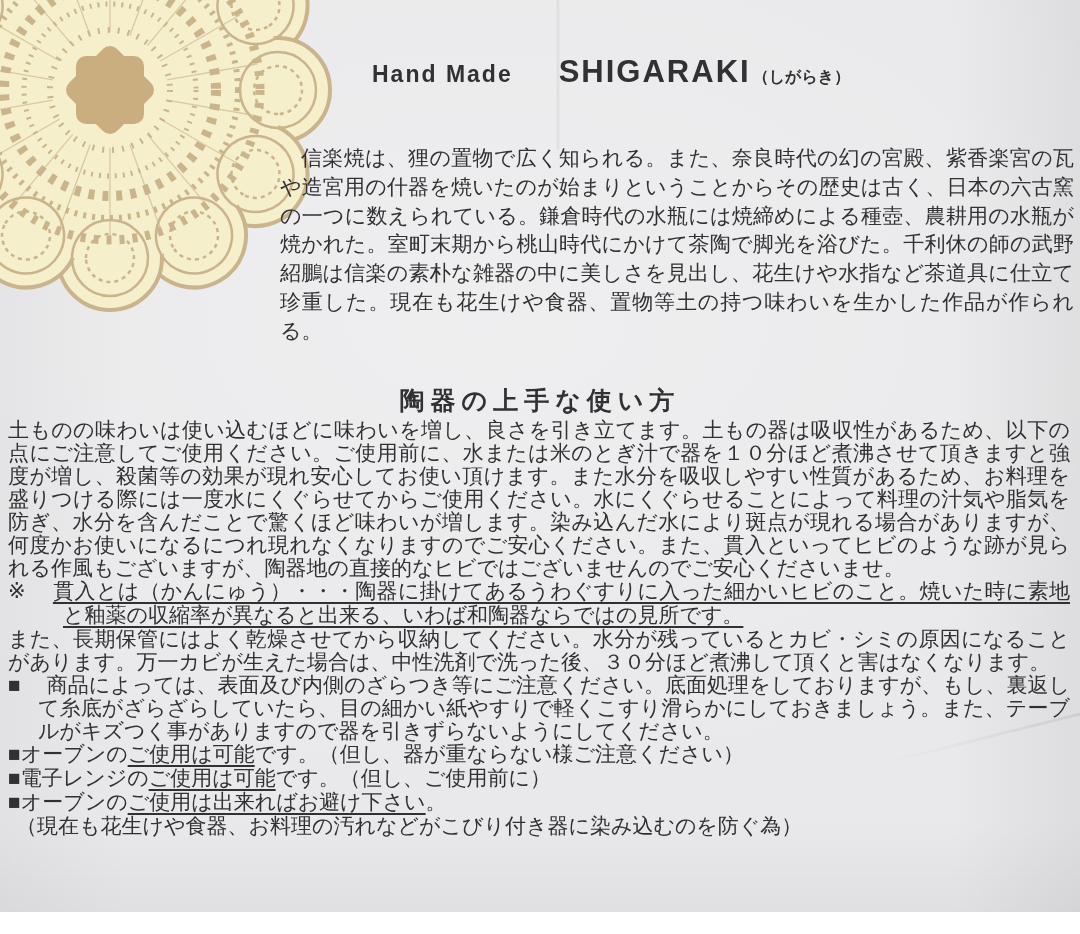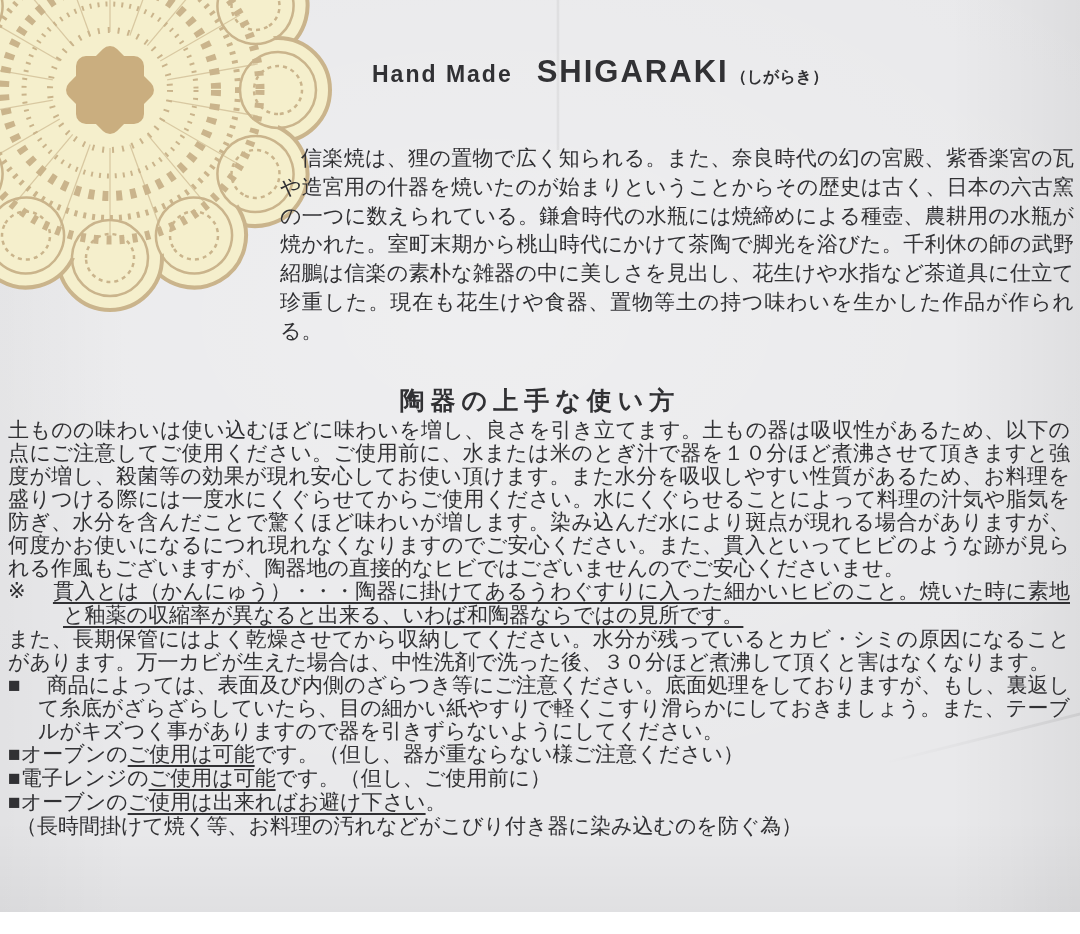--- a/index.html
+++ b/index.html
@@ -41,21 +41,21 @@
   .ring1 { stroke-width:9;  stroke-dasharray:5 8; }
   .ring2 { stroke-width:6;  stroke-dasharray:3 6; }
   .ring3 { stroke-width:10; stroke-dasharray:6 8; }
   .ring4 { stroke-width:5;  stroke-dasharray:2 6; }
   .ring5 { stroke-width:6;  stroke-dasharray:2 8; }
   .spoke { stroke: var(--doily-line,#c9b287); stroke-width:1.3; opacity:0.65; }
   .star  { fill: var(--doily-center,#c9ab7a); }
 
   .title { position:absolute; left:372px; top:54px; display:flex; align-items:baseline; white-space:nowrap; }
   .hand-made { font-size:23px; font-weight:bold; letter-spacing:2px; }
-  .brand     { font-size:31px; font-weight:bold; letter-spacing:2px; margin-left:24px; }
+  .brand     { font-size:31px; font-weight:bold; letter-spacing:2px; margin-left:46px; }
   .reading   { font-size:16px; font-weight:bold; margin-left:2px; }
 
   .intro {
     position:absolute; left:268px; top:132px; width:794px; margin:12px;
     font-size:21px; line-height:28.8px; text-align:justify; text-indent:1em;
   }
 
   .heading {
     position:absolute; left:0; top:384px; width:100%; margin:0; text-align:center;
     font-size:25px; font-weight:bold; letter-spacing:6px;
@@ -177,16 +177,16 @@
     <p class="para">また、長期保管にはよく乾燥させてから収納してください。水分が残っているとカビ・シミの原因になることがあります。万一カビが生えた場合は、中性洗剤で洗った後、３０分ほど煮沸して頂くと害はなくなります。</p>
 
     <p class="hang"><span>■</span><span class="gap g26"></span><span>商品によっては、表面及び内側のざらつき等にご注意ください。底面処理をしておりますが、もし、裏返して糸底がざらざらしていたら、目の細かい紙やすりで軽くこすり滑らかにしておきましょう。また、テーブルがキズつく事がありますので器を引きずらないようにしてください。</span></p>
 
     <p class="line"><span>■</span><span>オーブンの</span><span class="u">ご使用は可能</span><span>です。（但し、器が重ならない様ご注意ください）</span></p>
 
     <p class="line"><span>■</span><span>電子レンジの</span><span class="u">ご使用は可能</span><span>です。（但し、ご使用前に）</span></p>
 
     <p class="line"><span>■</span><span>オーブンの</span><span class="u">ご使用は出来ればお避け下さい</span><span>。</span></p>
 
-    <p class="footnote">（長時間掛けて焼く等、お料理の汚れなどがこびり付き器に染み込むのを防ぐ為）</p>
+    <p class="footnote">（現在も花生けや食器、お料理の汚れなどがこびり付き器に染み込むのを防ぐ為）</p>
 
   </div>
 </div>
 
 </body></html>

